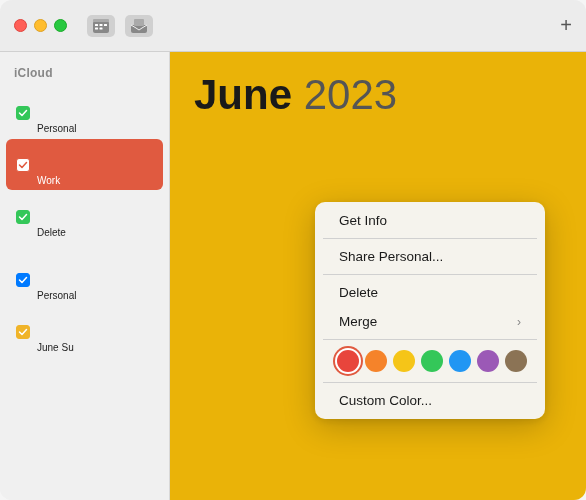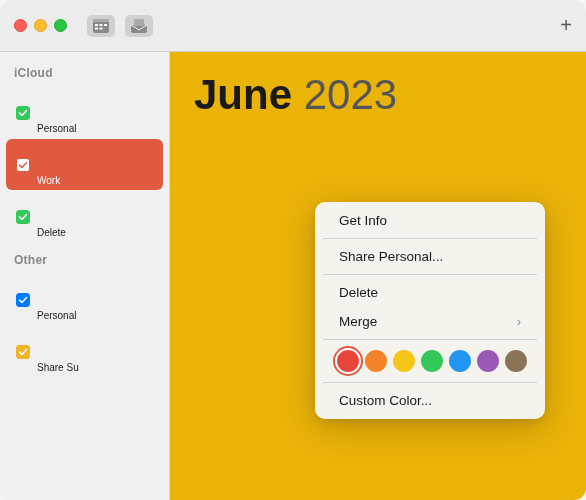--- a/index.html
+++ b/index.html
@@ -308,38 +308,37 @@
         <div class="checkbox checked-green">
           <svg viewBox="0 0 10 10" fill="white">
               <path d="M1.5 5L4 7.5L8.5 2.5" stroke="white" stroke-width="1.5" fill="none" stroke-linecap="round" stroke-linejoin="round"></path>
             </svg>
         </div>
         <span class="item-label">Delete</span>
       </div>
 
 
       <div class="sidebar-divider"></div>
-      <div class="sidebar-section-title">Other</div>
 
       <div class="sidebar-item">
         <div class="checkbox checked-blue">
           <svg viewBox="0 0 10 10" fill="white">
               <path d="M1.5 5L4 7.5L8.5 2.5" stroke="white" stroke-width="1.5" fill="none" stroke-linecap="round" stroke-linejoin="round"></path>
             </svg>
         </div>
         <span class="item-label">Personal</span>
       </div>
 
       <div class="sidebar-item">
         <div class="checkbox checked-yellow">
           <svg viewBox="0 0 10 10" fill="white">
               <path d="M1.5 5L4 7.5L8.5 2.5" stroke="white" stroke-width="1.5" fill="none" stroke-linecap="round" stroke-linejoin="round"></path>
             </svg>
         </div>
-        <span class="item-label">Share Su</span>
+        <span class="item-label">June Su</span>
       </div>
     </div>
 
     <div class="content-area">
       <div class="month-title">
         <span>June</span>
         <span class="month-year"> <span>2023</span></span>
       </div>
 
       <div class="context-menu">

